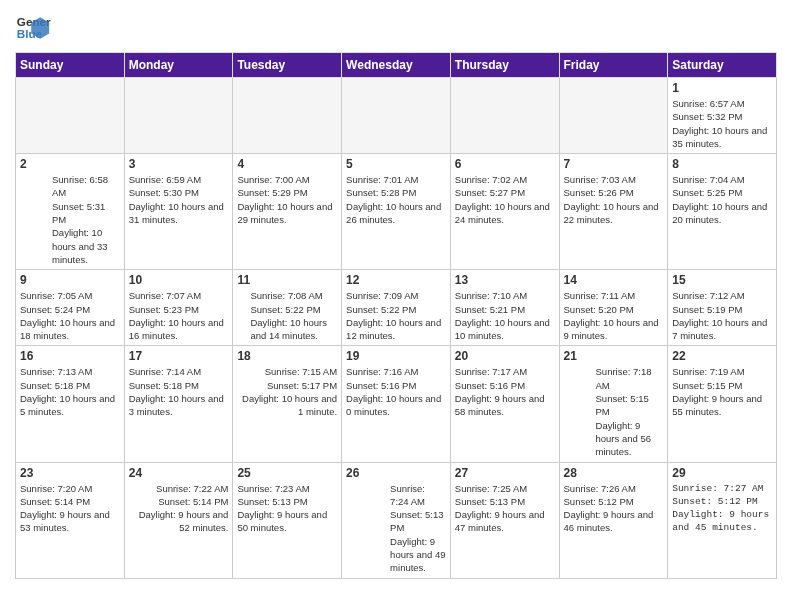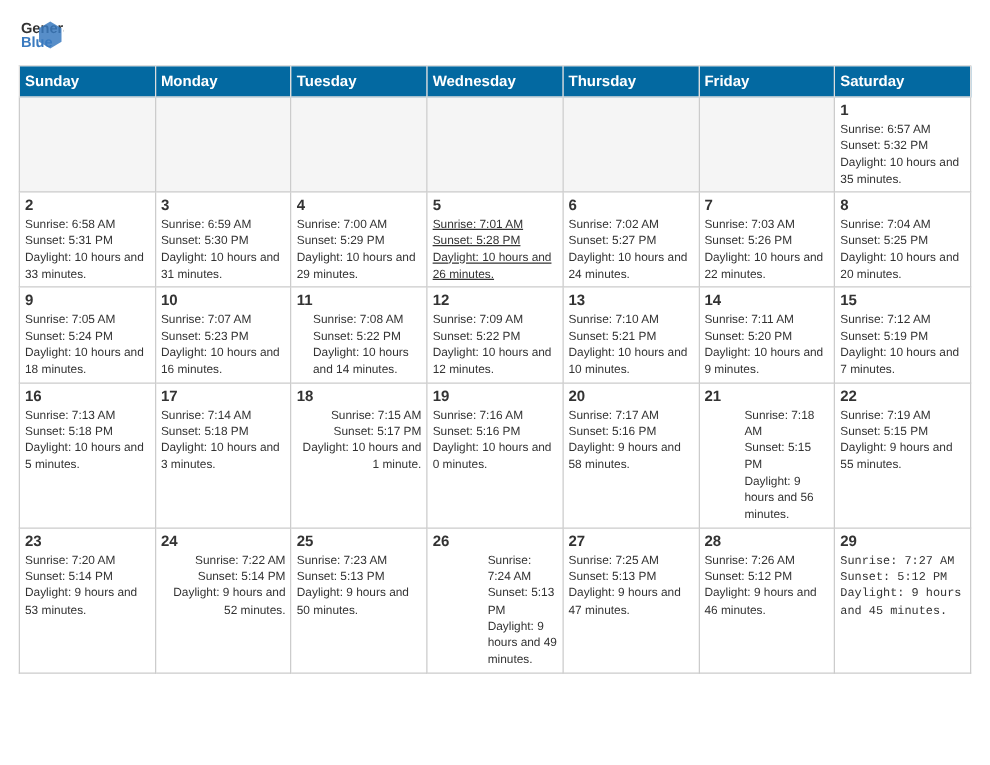--- a/index.html
+++ b/index.html
@@ -42,21 +42,21 @@
     .subtitle {
       font-size: 14px;
       color: #555;
     }
     .calendar {
       width: 100%;
       border-collapse: collapse;
       table-layout: fixed;
     }
     .calendar thead tr th {
-      background-color: #0369a1;
+      background-color: #4c1d95;
       color: #fff;
       font-size: 12px;
       font-weight: bold;
       padding: 5px 4px;
       text-align: left;
       border: 1px solid #ddd;
     }
     .calendar tbody tr td {
       border: 1px solid #ccc;
       vertical-align: top;
@@ -123,39 +123,39 @@
           <td>
             <span class="day-number">1</span>
             <div class="day-info" style="white-space: pre-line;">Sunrise: 6:57 AM
 Sunset: 5:32 PM
 Daylight: 10 hours and 35 minutes.</div>
           </td>
         </tr>
         <tr>
           <td>
             <span class="day-number">2</span>
-            <div class="day-info" style="white-space: pre-line;">Sunrise: 6:58 AM
+            <div class="day-info" style="white-space: pre-line; margin-left: 32px;">Sunrise: 6:58 AM
 Sunset: 5:31 PM
 Daylight: 10 hours and 33 minutes.</div>
           </td>
           <td>
             <span class="day-number">3</span>
             <div class="day-info" style="white-space: pre-line;">Sunrise: 6:59 AM
 Sunset: 5:30 PM
 Daylight: 10 hours and 31 minutes.</div>
           </td>
           <td>
             <span class="day-number">4</span>
             <div class="day-info" style="white-space: pre-line;">Sunrise: 7:00 AM
 Sunset: 5:29 PM
 Daylight: 10 hours and 29 minutes.</div>
           </td>
           <td>
             <span class="day-number">5</span>
-            <div class="day-info" style="white-space: pre-line; text-decoration: underline;">Sunrise: 7:01 AM
+            <div class="day-info" style="white-space: pre-line;">Sunrise: 7:01 AM
 Sunset: 5:28 PM
 Daylight: 10 hours and 26 minutes.</div>
           </td>
           <td>
             <span class="day-number">6</span>
             <div class="day-info" style="white-space: pre-line;">Sunrise: 7:02 AM
 Sunset: 5:27 PM
 Daylight: 10 hours and 24 minutes.</div>
           </td>
           <td>

